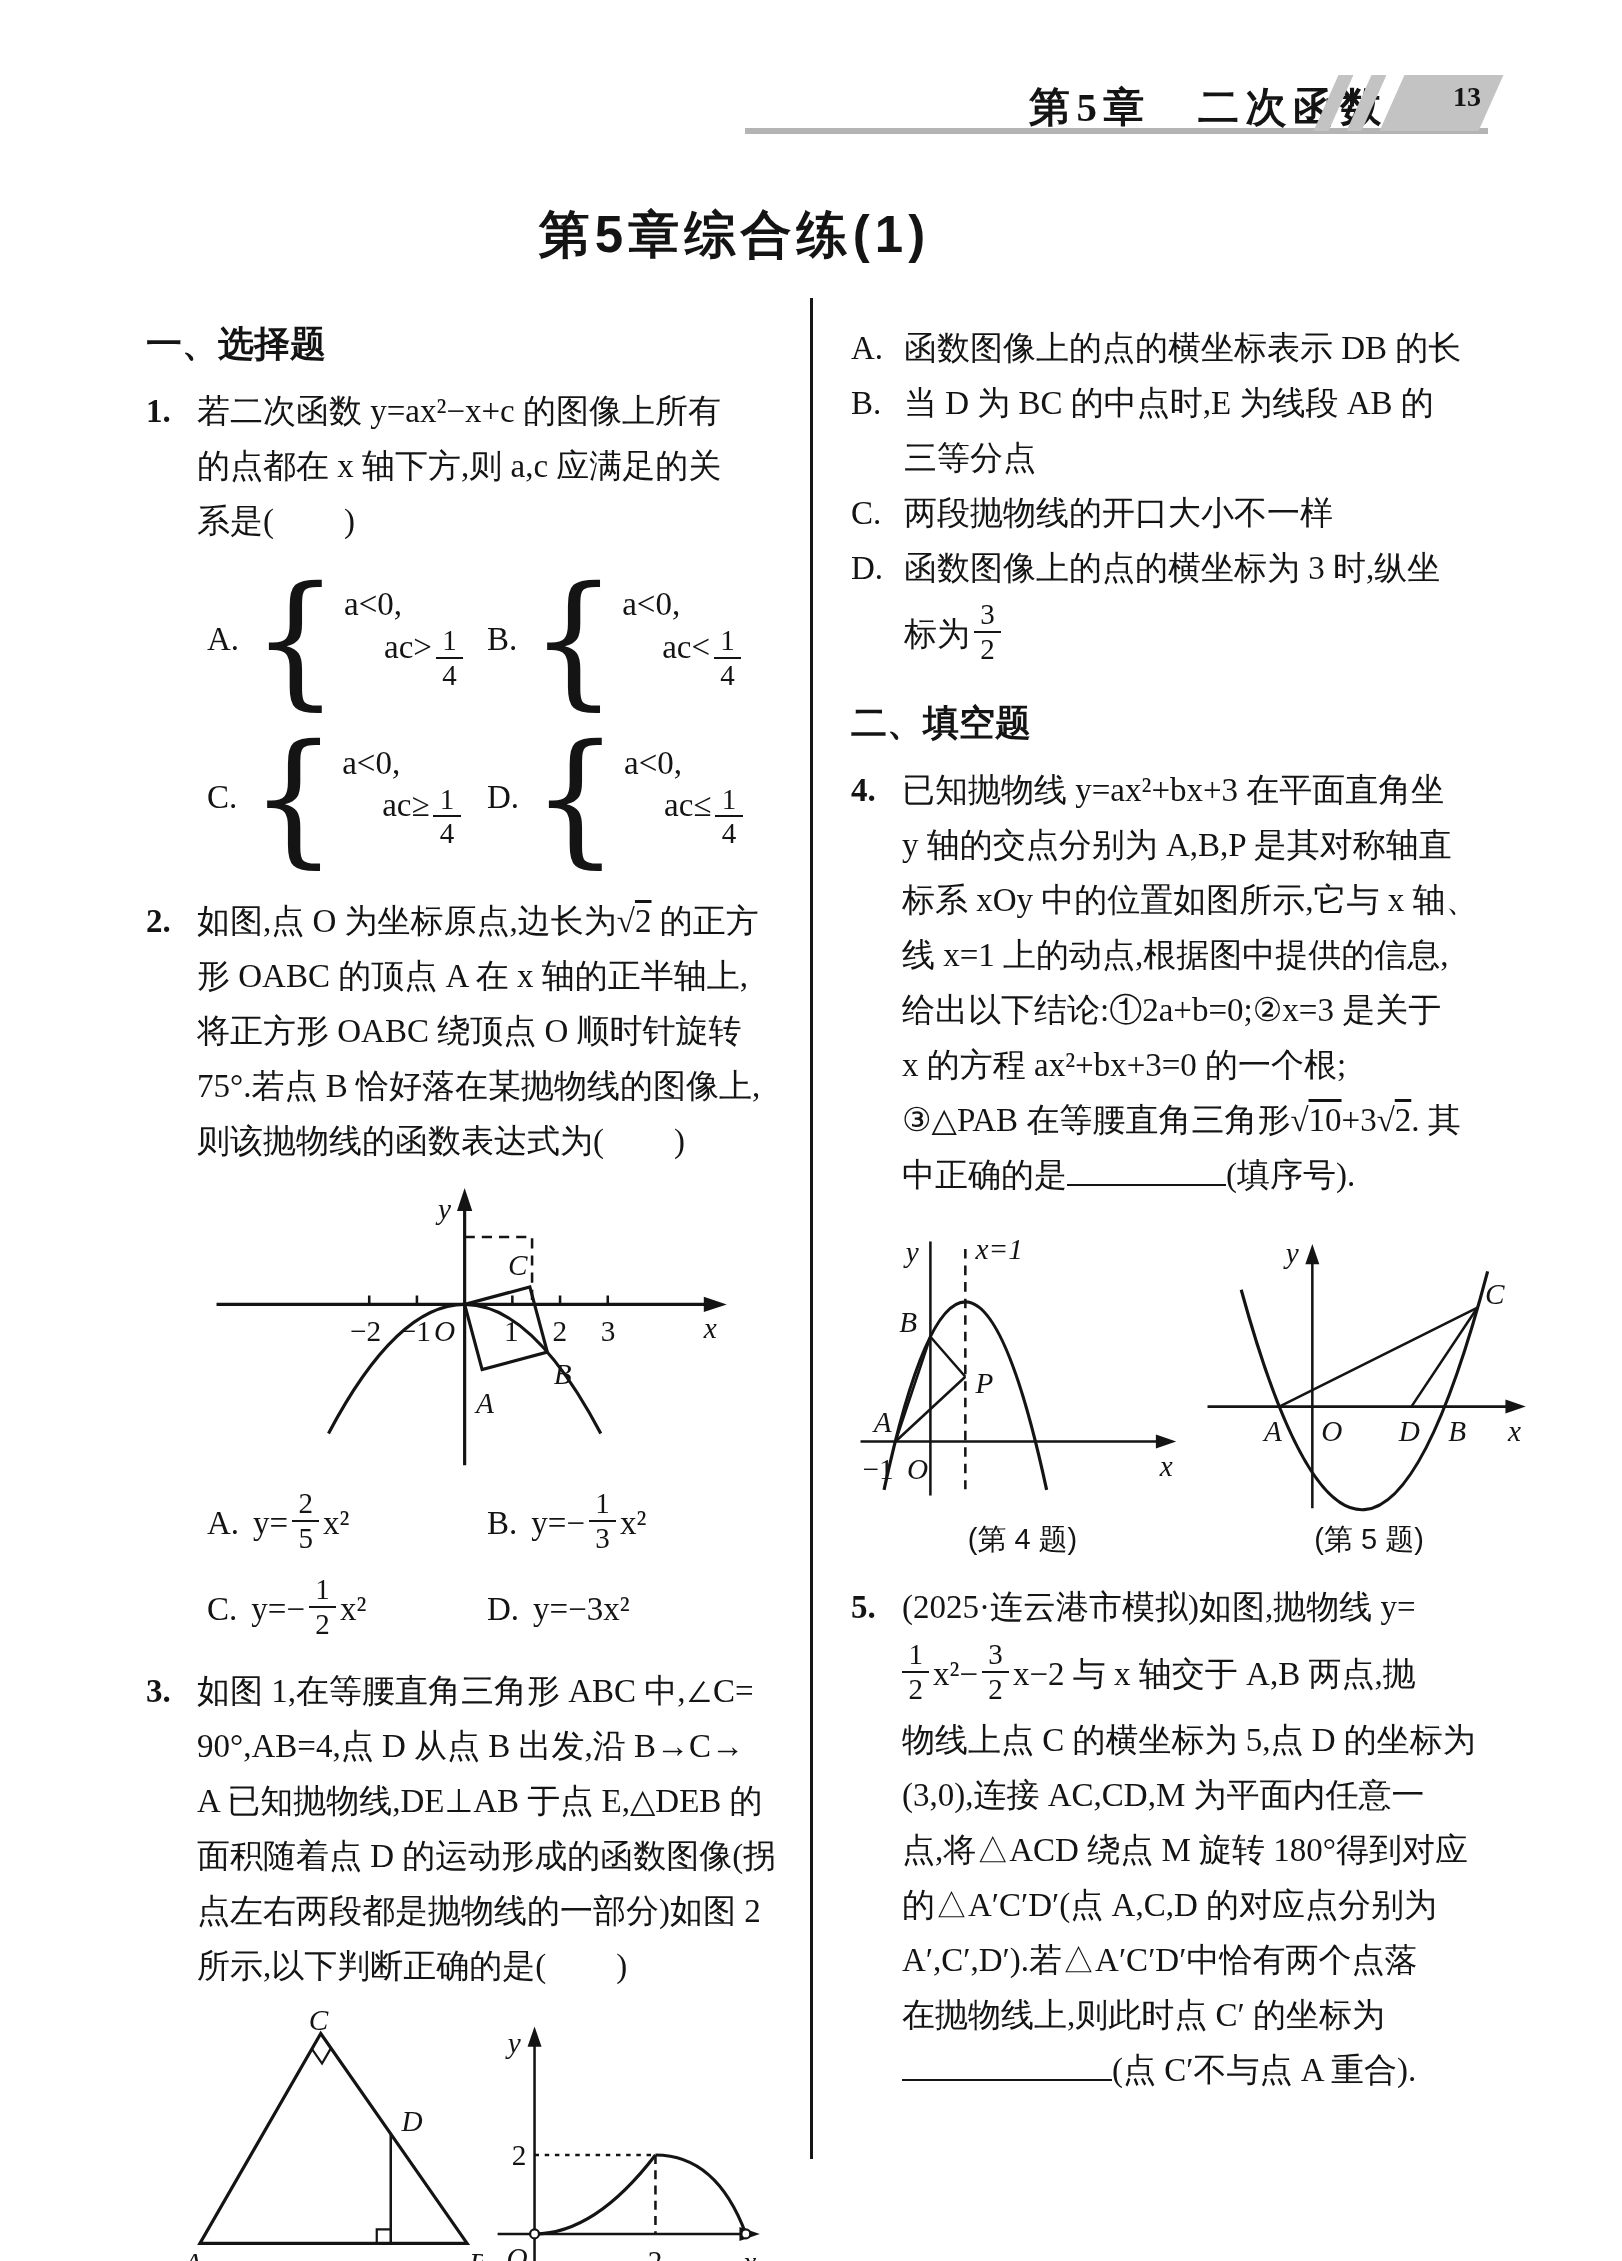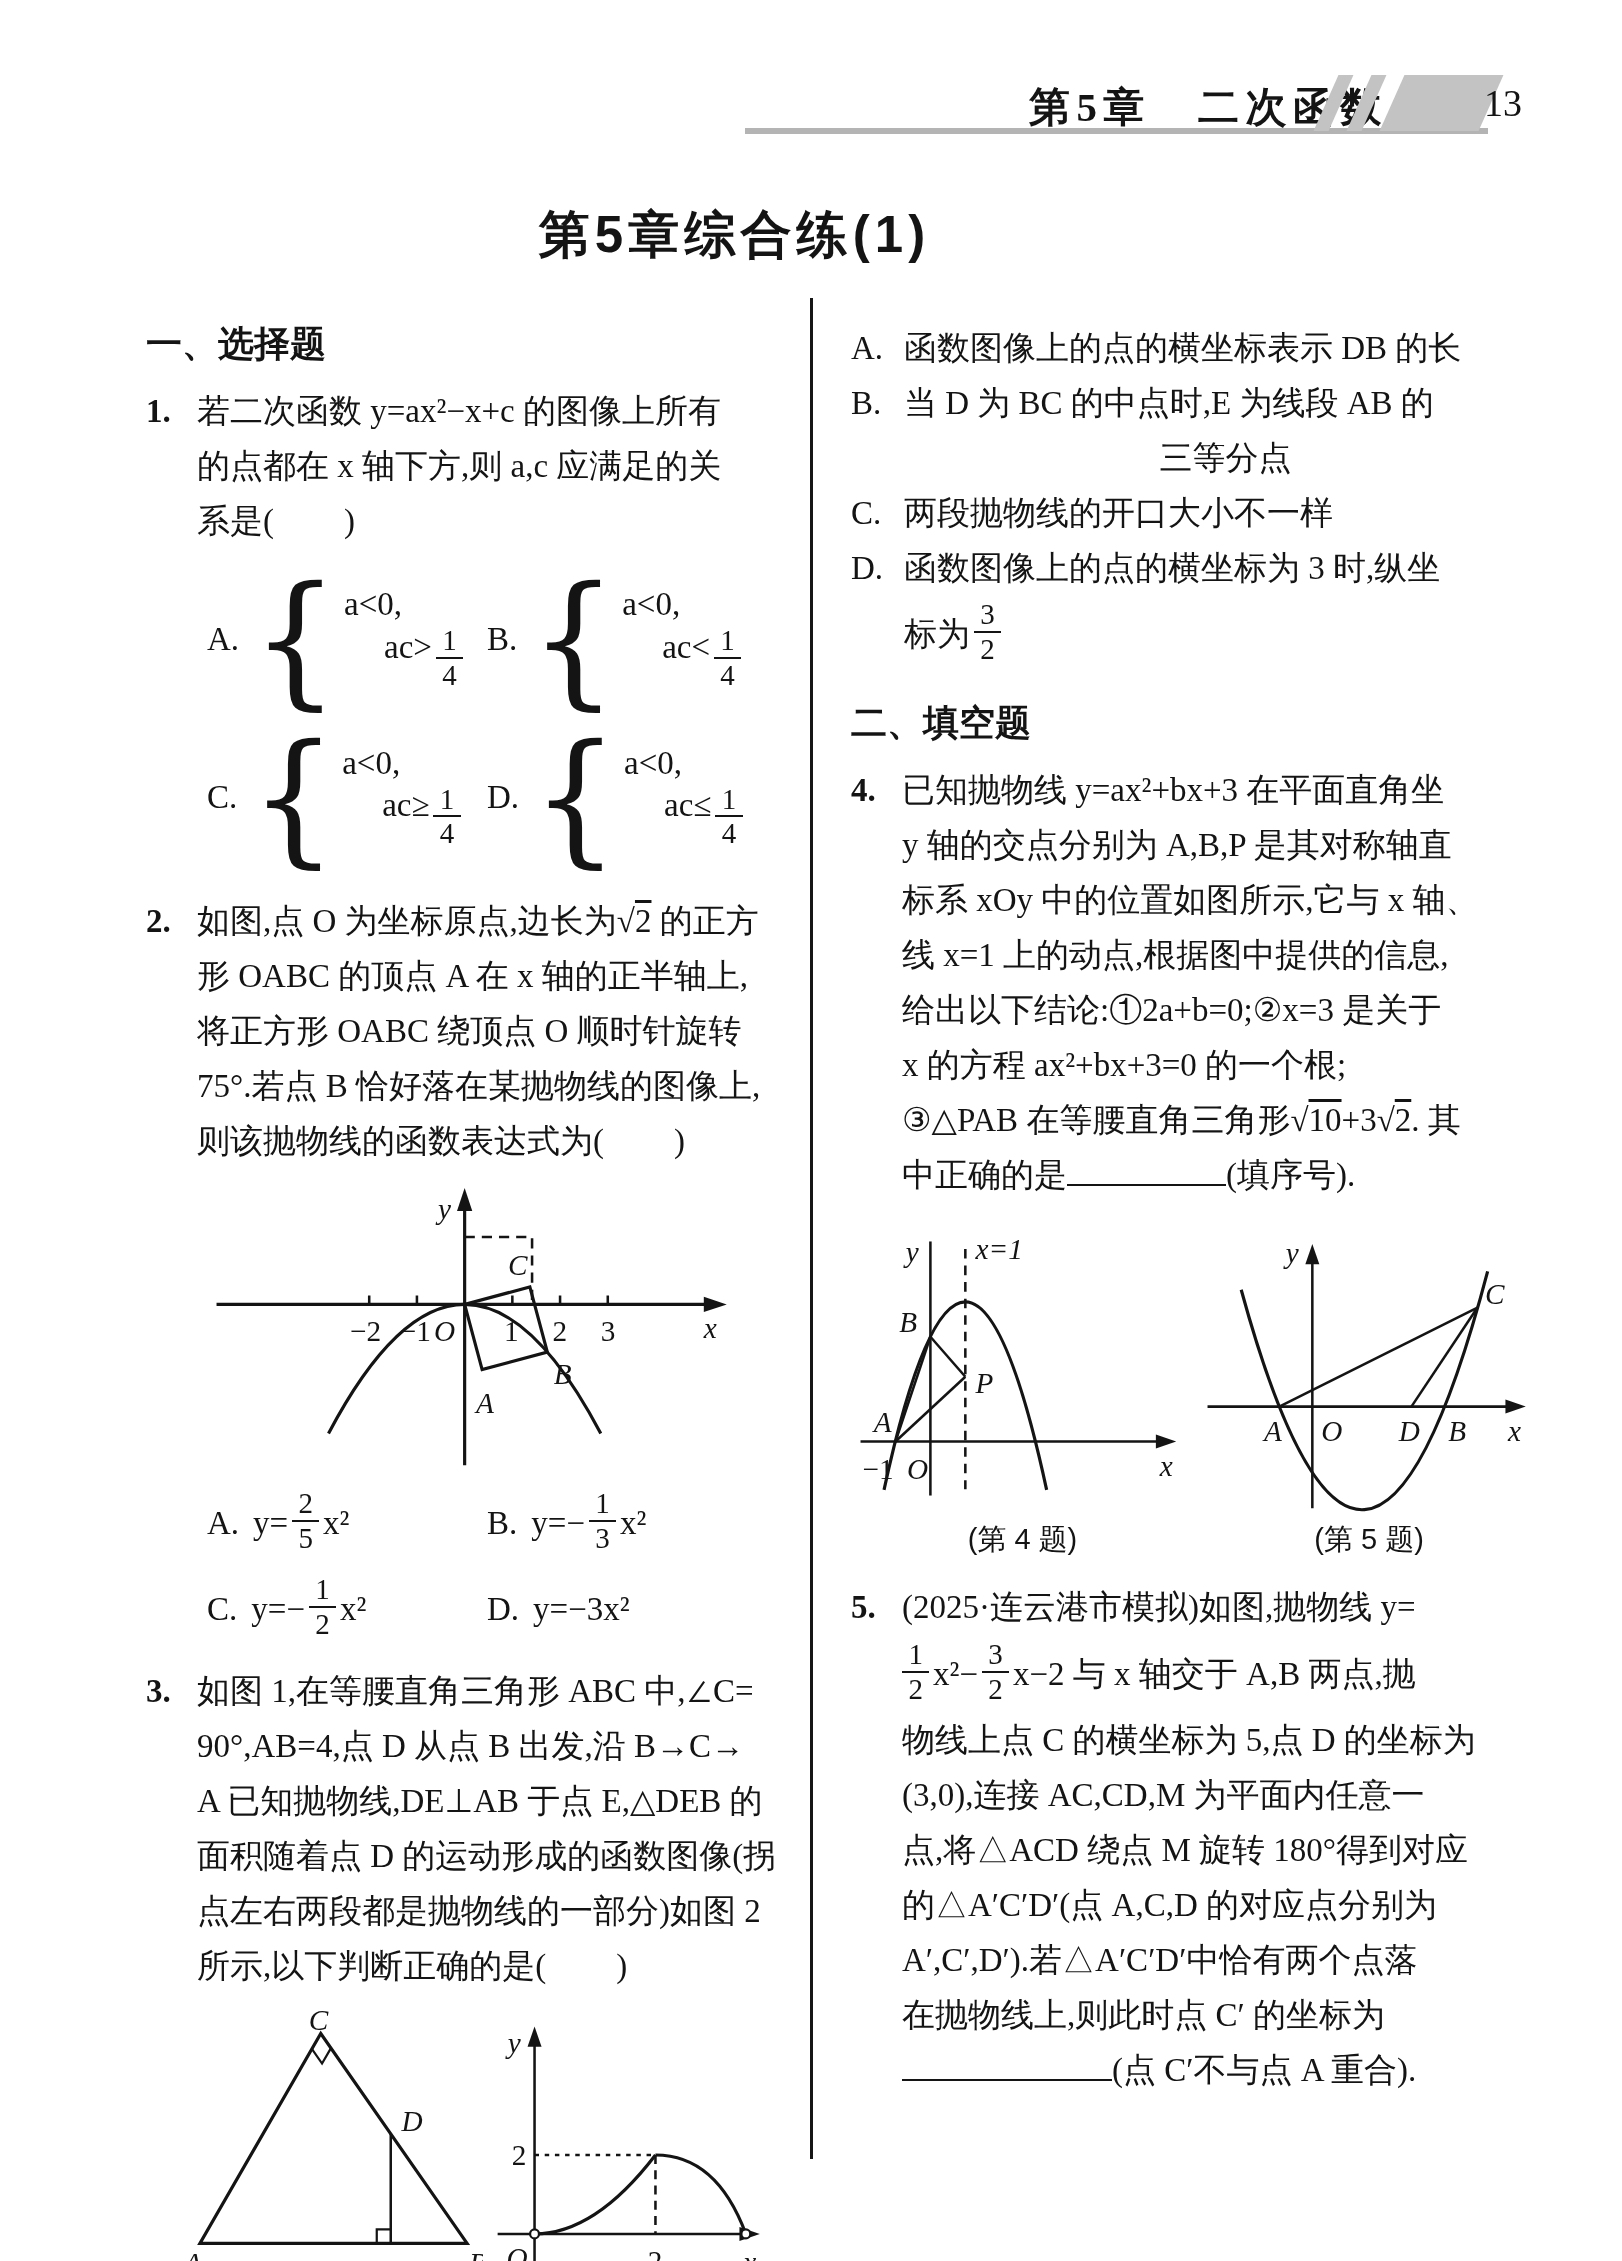--- a/index.html
+++ b/index.html
@@ -8,21 +8,21 @@
     font-family:"Liberation Serif",serif;color:#141414;
     -webkit-font-smoothing:antialiased;
   }
   
   .hdr-rule{position:absolute;left:745px;top:128px;width:743px;height:6.4px;background:#b4b4b4;}
   .hdr-title{position:absolute;left:1029px;top:80px;font-size:41px;font-weight:bold;letter-spacing:6.4px;font-family:"Liberation Serif",serif;}
   .hdr-stripe{position:absolute;top:75px;height:56px;background:#c3c3c3;transform:skewX(-24deg);}
   .hdr-stripe.s1{left:1326px;width:15.3px;}
   .hdr-stripe.s2{left:1359px;width:15.3px;}
   .hdr-box{position:absolute;left:1392px;top:75px;width:99px;height:56px;background:#c3c3c3;transform:skewX(-24deg);}
-  .hdr-page{position:absolute;left:1484px;top:81px;font-size:38px;font-weight:normal;font-family:"Liberation Serif",serif;}
+  .hdr-page{position:absolute;left:1453px;top:81px;font-size:28px;font-weight:bold;font-family:"Liberation Serif",serif;}
   
   .page-title{position:absolute;top:201px;left:0;width:1469px;text-align:center;
     font-family:"Liberation Sans",sans-serif;font-weight:bold;font-size:51px;letter-spacing:5.1px;}
   
   .divider{position:absolute;left:810px;top:298px;width:3.2px;height:1861px;background:#161616;}
   .col{position:absolute;top:321px;font-size:33px;line-height:55px;}
   .col.left{left:146px;width:649px;}
   .col.right{left:851px;width:696px;}
   .sec-head{font-family:"Liberation Sans",sans-serif;font-weight:bold;font-size:36px;line-height:45px;margin-bottom:18px;}
   .q{margin-top:19px;}
@@ -45,21 +45,21 @@
   .sys{display:flex;flex-direction:column;gap:1.3px;margin-left:5.1px;}
   .sys .r1{line-height:41px;}
   .sys .r2{display:flex;align-items:flex-start;line-height:41px;margin-left:40px;}
   
   .q2opts{display:grid;grid-template-columns:280px 1fr;row-gap:19px;padding-left:61px;margin-top:16.5px;}
   .q2opt{display:flex;align-items:center;}
   .q2opt .opt-label{margin-right:14px;}
   
   .optlist .oline{display:flex;}
   .optlist .olab{display:inline-block;width:53px;flex:none;}
-  .optlist .cont{padding-left:53px;text-align:center;}
+  .optlist .cont{padding-left:53px;}
   .optlist .fracline{display:flex;align-items:center;height:76px;}
   
   .figwrap{text-align:center;}
   .figrow{display:flex;justify-content:space-between;align-items:flex-end;}
   .figcell{text-align:center;}
   .caption{font-family:"Liberation Sans",sans-serif;font-weight:normal;font-size:29px;line-height:36px;margin-top:6.4px;}
   svg{display:inline-block;vertical-align:top;}
   svg text{font-family:"Liberation Serif",serif;font-size:46px;font-style:italic;fill:#141414;}
   svg text.up{font-style:normal;}
   .blank{display:inline-block;border-bottom:2.5px solid #141414;height:6.4px;}

